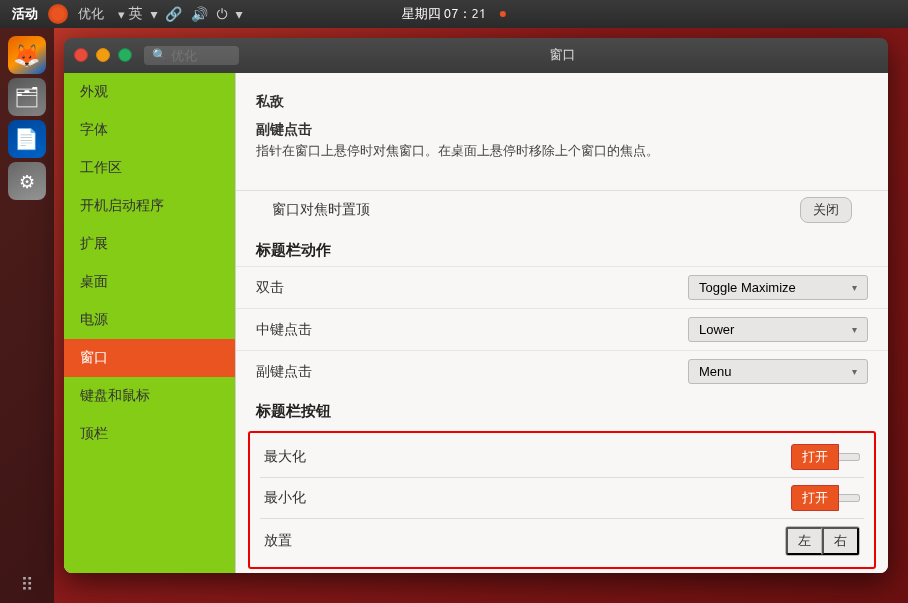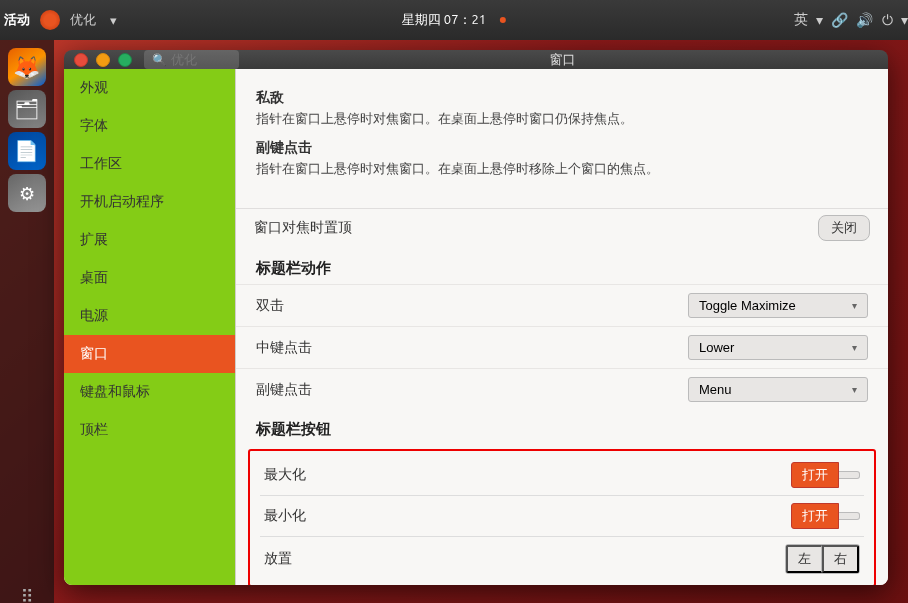--- a/index.html
+++ b/index.html
@@ -8,26 +8,25 @@
       height: 603px;
       font-family: "Ubuntu", "WenQuanYi Micro Hei", sans-serif;
       background: #c0392b;
       overflow: hidden;
       position: relative;
     }
 
     
     .topbar {
       width: 100%;
-      height: 40px;
+      height: 28px;
       background: linear-gradient(to bottom, #3a3a3a, #2a2a2a);
       display: flex;
       align-items: center;
-      justify-content: space-between;
-      padding: 0 0;
+      padding: 0 8px;
       position: relative;
       z-index: 100;
     }
     .topbar-left {
       display: flex;
       align-items: center;
       gap: 6px;
     }
     .topbar-center {
       position: absolute;
@@ -238,21 +237,21 @@
       font-size: 14px;
       font-weight: bold;
       color: #333;
       margin-bottom: 2px;
     }
 
     .focus-row {
       display: flex;
       align-items: center;
       justify-content: space-between;
-      padding: 6px 18px;
+      padding: 6px 36px;
       border-top: 1px solid #e0dedd;
       gap: 40px;
     }
     .focus-row-label {
       font-size: 14px;
       color: #333;
     }
     .focus-row-btn {
       background: #e8e6e4;
       border: 1px solid #bbb;
@@ -466,21 +465,20 @@
         <div class="sidebar-item">
           <span>顶栏</span>
         </div>
       </div>
 
       <div class="content">
 
         <div class="content-section">
           <div class="focus-option">
             <div class="focus-option-title">私敌</div>
-            <div class="focus-option-text">指针在窗口上悬停时对焦窗口。在桌面上悬停时窗口仍保持焦点。</div>
           </div>
           <div class="focus-option">
             <div class="focus-option-title">副键点击</div>
             <div class="focus-option-text">指针在窗口上悬停时对焦窗口。在桌面上悬停时移除上个窗口的焦点。</div>
           </div>
         </div>
 
         <div class="focus-row">
           <span class="focus-row-label">窗口对焦时置顶</span>
           <button class="focus-row-btn">关闭</button>

